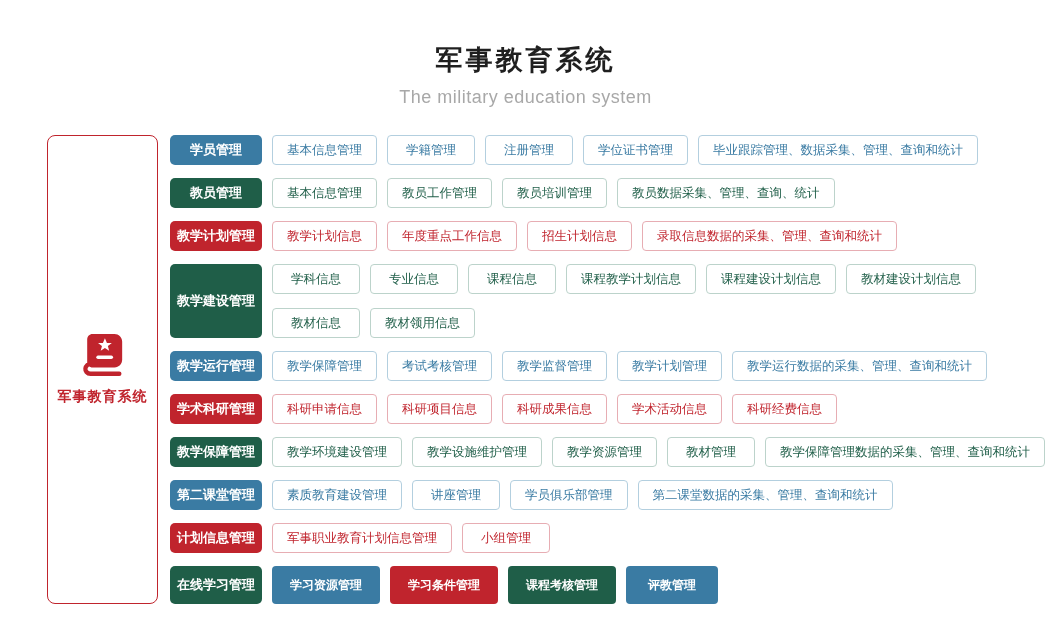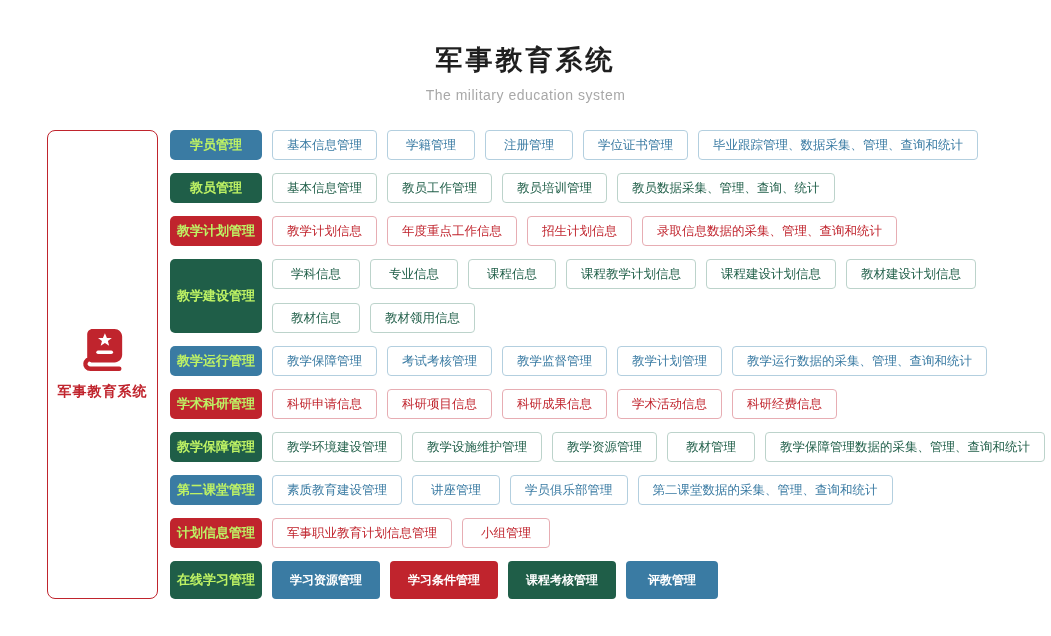--- a/index.html
+++ b/index.html
@@ -10,41 +10,41 @@
   html,body{margin:0;padding:0;}
   body{
     width:1051px;height:636px;overflow:hidden;background:#ffffff;
     font-family:"Liberation Sans",sans-serif;
   }
   .header{text-align:center;padding-top:42px;}
   .title{
     font-size:27px;font-weight:bold;color:#1f1f1f;letter-spacing:3px;margin:0;
   }
   .subtitle{
-    font-size:14px;color:#a8a8a8;margin-top:9px;letter-spacing:0.5px;
+    font-size:18px;color:#a8a8a8;margin-top:9px;letter-spacing:0.5px;
   }
   .layout{
     display:flex;align-items:stretch;margin:27px 0 0 47px;
   }
   .root{
     width:111px;flex:0 0 111px;border:1px solid var(--red);border-radius:8px;
     display:flex;flex-direction:column;align-items:center;justify-content:center;
     gap:9px;background:#fff;
   }
   .root-label{color:var(--red);font-size:14px;font-weight:600;letter-spacing:1px;}
   .rows{
     display:flex;flex-direction:column;gap:13px;margin-left:12px;flex:1;
   }
   .row{display:flex;align-items:center;}
   .node{
     display:flex;align-items:center;justify-content:center;
     white-space:nowrap;border-radius:5px;
   }
   .category{
-    width:92px;flex:0 0 92px;height:30px;color:#bef264;font-size:13px;
+    width:92px;flex:0 0 92px;height:30px;color:#ffffff;font-size:13px;
     font-weight:600;
   }
   .row.tall .category{height:auto;align-self:stretch;}
   .category.blue{background:var(--blue);}
   .category.green{background:var(--green);}
   .category.red{background:var(--red);}
   .children{display:flex;flex-direction:column;gap:14px;margin-left:10px;text-align:right;}
   .line{display:flex;gap:10px;}
   .child{
     height:30px;min-width:88px;padding:0 14px;font-size:12.5px;

